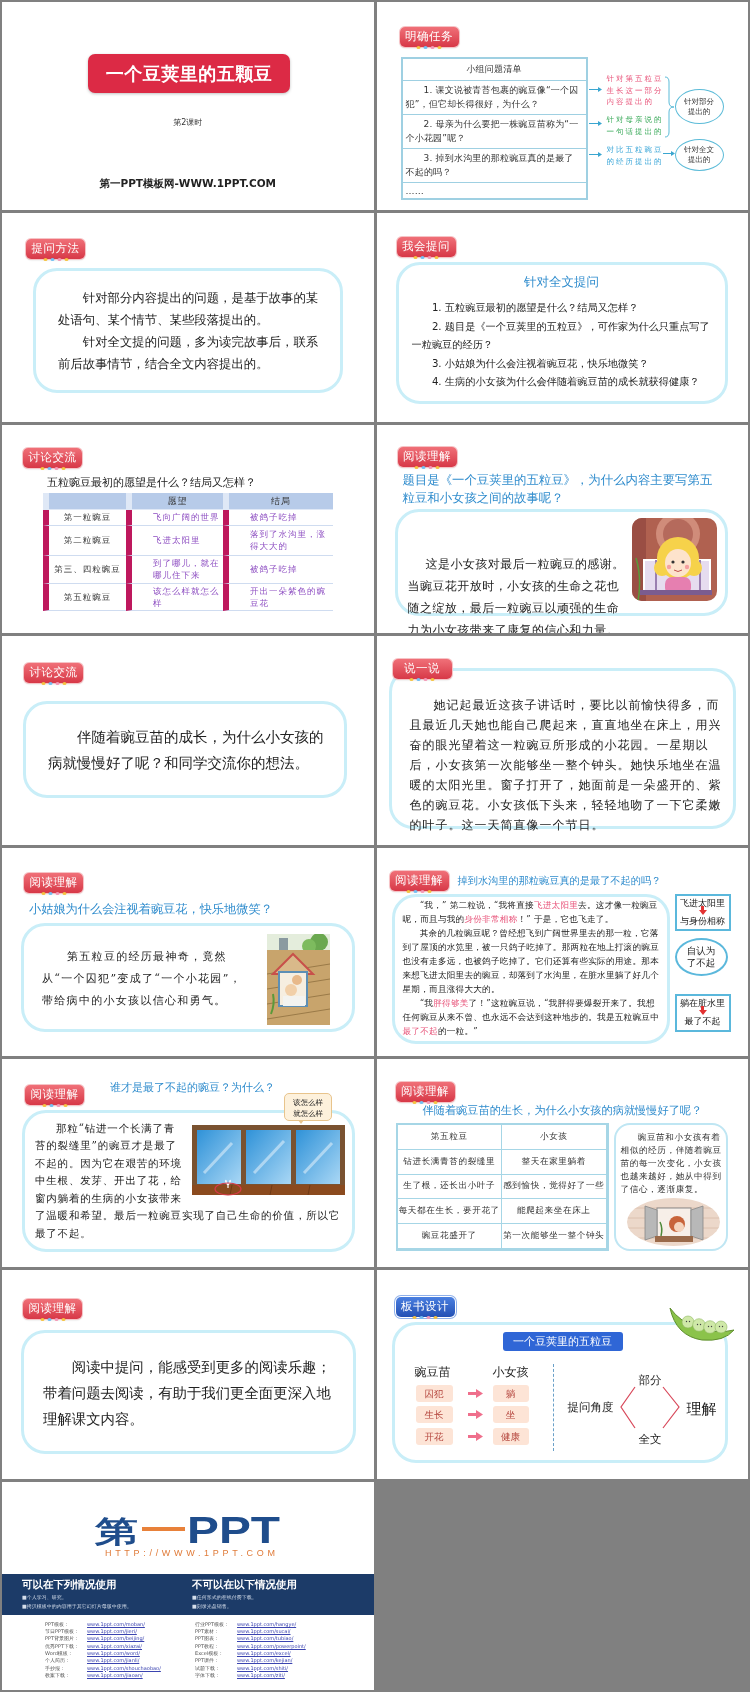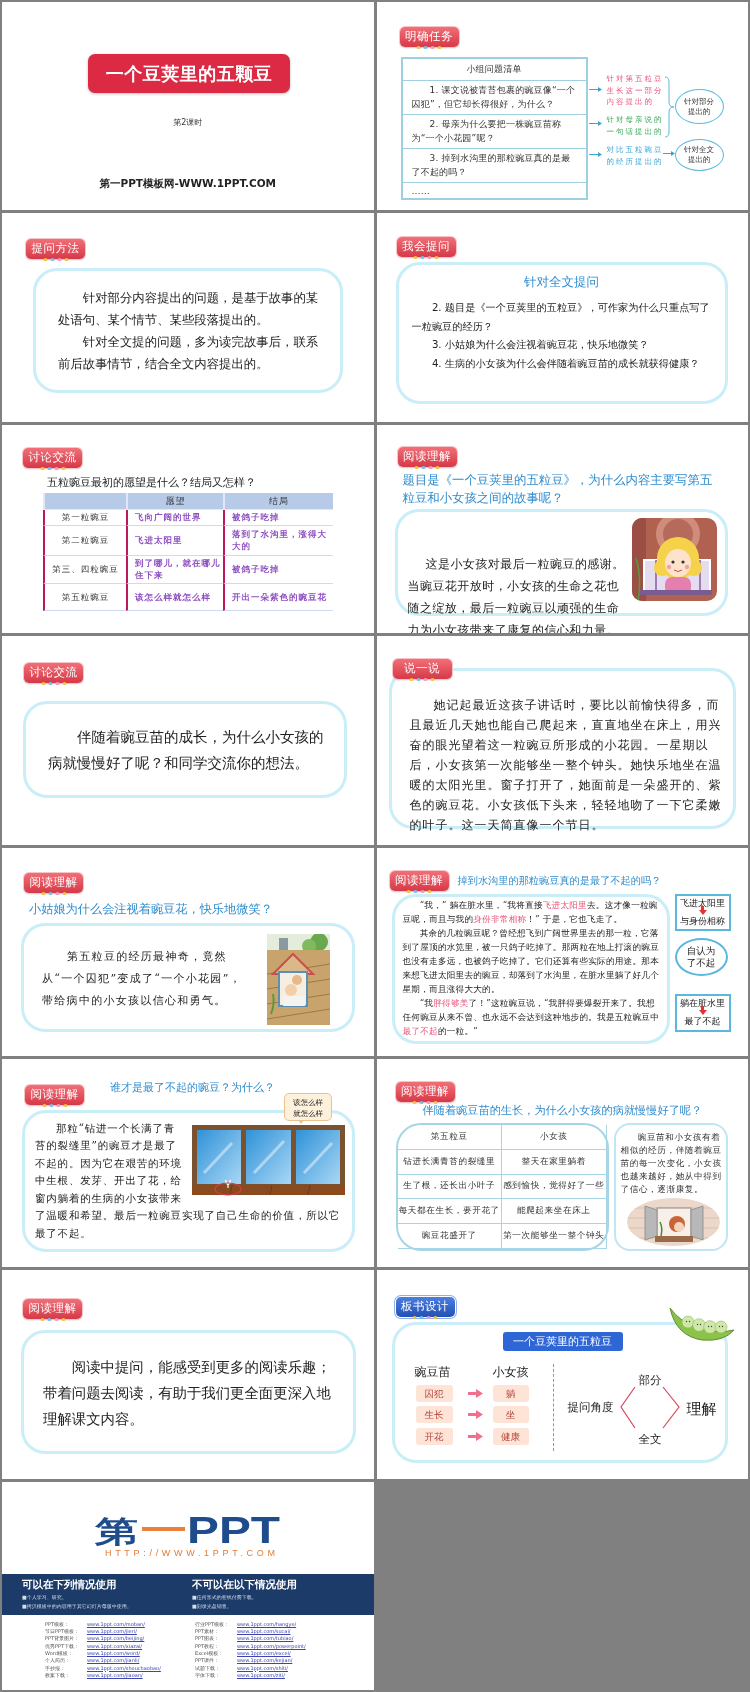--- a/index.html
+++ b/index.html
@@ -12,30 +12,30 @@
 .kai{font-family:"DejaVu Serif",serif;}
 .badge{position:absolute;width:59px;height:20px;border-radius:5px;background:linear-gradient(#f07078,#d73847);color:#fff;font-size:11.5px;line-height:19px;text-align:center;letter-spacing:.5px;box-shadow:0 0 0 1px #f6c3c6,0 1px 2px rgba(0,0,0,.18);z-index:3;}
 .badge.blue{background:linear-gradient(#4a7fe0,#2350b4);box-shadow:0 0 0 1px #fff,0 0 0 2px #8fb0ea;}
 .badge .dots{position:absolute;left:50%;bottom:-2px;transform:translateX(-50%);display:flex;gap:3px;}
 .badge .dots i{display:block;width:4px;height:3px;border-radius:50%;}
 .rbox{position:absolute;border:3px solid #c9eef8;border-radius:24px;background:#fff;z-index:1;}
 .blue-q{color:#2f8ccd;}
 .indent{text-indent:2em;}
 
 .qtable{border:2px solid #9fd0e2;background:#fff;}
-.qrow{border-top:1px solid #9fd0e2;font-size:9px;letter-spacing:.2px;line-height:14px;padding:2px 9px 0;color:#333;}
+.qrow{border-top:1px solid #9fd0e2;font-size:9px;letter-spacing:.2px;line-height:14px;padding:2px 3px 0;color:#333;}
 .qrow.head{border-top:none;text-align:center;line-height:21px;padding:0;}
 .note{font-size:7.5px;letter-spacing:2px;line-height:11.5px;width:60px;}
 .ell{border:1px solid #5bbbd8;border-radius:50%;display:flex;align-items:center;justify-content:center;text-align:center;font-size:7.5px;line-height:10px;padding:0 8px;color:#333;}
 
 .t5{display:grid;grid-template-columns:83px 97px 110px;grid-template-rows:17px 16px 30px 28px 27px;}
-.t5 > div{border-bottom:1px solid #cfdcf0;border-left:2px solid #be185d;display:flex;align-items:center;font-size:8.5px;letter-spacing:1px;line-height:12px;}
+.t5 > div{border-bottom:1px solid #cfdcf0;border-left:6px solid #be185d;display:flex;align-items:center;font-size:8.5px;letter-spacing:1px;line-height:12px;}
 .t5 .h{background:#b7cbe9;justify-content:center;color:#333;font-size:9px;border-color:#dfe8f6;}
 .t5 .lbl{justify-content:center;color:#333;}
-.t5 .val{color:#8e4fc2;padding-left:7px;font-weight:bold;}
+.t5 .val{color:#8e4fc2;padding-left:21px;}
 
 .t12{display:grid;grid-template-columns:1fr 1fr;grid-template-rows:repeat(5,1fr);border:2px solid #a6d6e6;}
 .t12 > div{border-bottom:1px solid #a6d6e6;border-right:1px solid #a6d6e6;display:flex;align-items:center;justify-content:center;font-size:8.6px;letter-spacing:.6px;color:#333;}
 .sidebox{border:2px solid #5bb8dc;display:flex;flex-direction:column;align-items:center;justify-content:center;font-size:9px;line-height:11px;color:#222;background:#fff;}
 .down-arrow{width:0;height:0;border-left:4px solid transparent;border-right:4px solid transparent;border-top:5px solid #e23232;position:relative;margin:1px 0;}
 .down-arrow::before{content:"";position:absolute;left:-1.5px;top:-9px;width:3px;height:4px;background:#e23232;}
 .hl{color:#e8547a;}
 .pill{background:#fde4d6;border-radius:3px;color:#b5473f;font-size:9.5px;text-align:center;line-height:17px;height:17px;}
 .links{font-size:5px;line-height:7.3px;display:grid;grid-template-columns:42px auto;color:#555;}
 .links span.u{color:#3b44b0;text-decoration:underline;}
@@ -107,20 +107,21 @@
   <div class="slide">
     <div class="badge" style="left:20px;top:24px"><span>我会提问</span><span class="dots">
           <i style="background:#f5c342"></i>
           <i style="background:#74c0f2"></i>
           <i style="background:#f39ab7"></i>
           <i style="background:#f5c342"></i>
         </span></div>
     <div class="rbox" style="left:19px;top:49px;width:332px;height:142px;padding:8px 0 0 13px;">
       <div class="blue-q" style="text-align:center;font-size:12.5px;line-height:18px;margin-left:-13px;">针对全文提问</div>
       <div style="margin-top:8px;width:302px;font-size:10.2px;line-height:18.5px;">
+        <p class="indent">1. 五粒豌豆最初的愿望是什么？结局又怎样？</p>
         <p class="indent">2. 题目是《一个豆荚里的五粒豆》，可作家为什么只重点写了一粒豌豆的经历？</p>
         <p class="indent">3. 小姑娘为什么会注视着豌豆花，快乐地微笑？</p>
         <p class="indent">4. 生病的小女孩为什么会伴随着豌豆苗的成长就获得健康？</p>
       </div>
     </div>
   </div>
 
   <div class="slide">
     <div class="badge" style="left:21px;top:23px"><span>讨论交流</span><span class="dots">
           <i style="background:#f5c342"></i>
@@ -248,21 +249,21 @@
   <div class="slide">
     <div class="badge" style="left:13px;top:23px"><span>阅读理解</span><span class="dots">
           <i style="background:#f5c342"></i>
           <i style="background:#74c0f2"></i>
           <i style="background:#f39ab7"></i>
           <i style="background:#f5c342"></i>
         </span></div>
     <div class="abs blue-q" style="left:81px;top:26px;font-size:10.2px;line-height:14px;">掉到水沟里的那粒豌豆真的是最了不起的吗？</div>
     <div class="rbox kai" style="left:15px;top:46px;width:278px;height:150px;padding:1px 0 0 8px;font-size:8.6px;letter-spacing:.25px;line-height:14px;">
       <p class="indent" style="width:258px;">
-        <span>“我，” 躺在脏水里，“我将直接</span><span class="hl">飞进太阳里</span><span>去。这才像一粒豌豆呢，而且与我的</span><span class="hl">身份非常相称</span><span>！” 于是，它也飞走了。</span>
+        <span>“我，” 第二粒说，“我将直接</span><span class="hl">飞进太阳里</span><span>去。这才像一粒豌豆呢，而且与我的</span><span class="hl">身份非常相称</span><span>！” 于是，它也飞走了。</span>
       </p>
       <p class="indent" style="width:258px;">
         <span>其余的几粒豌豆呢？曾经想飞到广阔世界里去的那一粒，它落到了屋顶的水笕里，被一只鸽子吃掉了。那两粒在地上打滚的豌豆也没有走多远，也被鸽子吃掉了。它们还算有些实际的用途。那本来想飞进太阳里去的豌豆，却落到了水沟里，在脏水里躺了好几个星期，而且涨得大大的。</span>
       </p>
       <p class="indent" style="width:258px;">
         <span>“我</span><span class="hl">胖得够美</span><span>了！”这粒豌豆说，“我胖得要爆裂开来了。我想任何豌豆从来不曾、也永远不会达到这种地步的。我是五粒豌豆中</span><span class="hl">最了不起</span><span>的一粒。”</span>
       </p>
     </div>
     <div class="abs sidebox" style="left:298px;top:46px;width:56px;height:37px;">
       <span>飞进太阳里</span>
@@ -320,21 +321,21 @@
   </div>
 
   <div class="slide">
     <div class="badge" style="left:19px;top:23px"><span>阅读理解</span><span class="dots">
           <i style="background:#f5c342"></i>
           <i style="background:#74c0f2"></i>
           <i style="background:#f39ab7"></i>
           <i style="background:#f5c342"></i>
         </span></div>
     <div class="abs blue-q" style="left:46px;top:45px;font-size:11.2px;line-height:14px;">伴随着豌豆苗的生长，为什么小女孩的病就慢慢好了呢？</div>
-    <div class="abs t12 kai" style="left:19px;top:64px;width:213px;height:128px;border-radius:25px;">
+    <div class="abs t12 kai" style="left:19px;top:64px;width:213px;height:128px;">
       <div>第五粒豆</div>
       <div>小女孩</div>
       <div>钻进长满青苔的裂缝里</div>
       <div>整天在家里躺着</div>
       <div>生了根，还长出小叶子</div>
       <div>感到愉快，觉得好了一些</div>
       <div>每天都在生长，要开花了</div>
       <div>能爬起来坐在床上</div>
       <div>豌豆花盛开了</div>
       <div>第一次能够坐一整个钟头</div>

